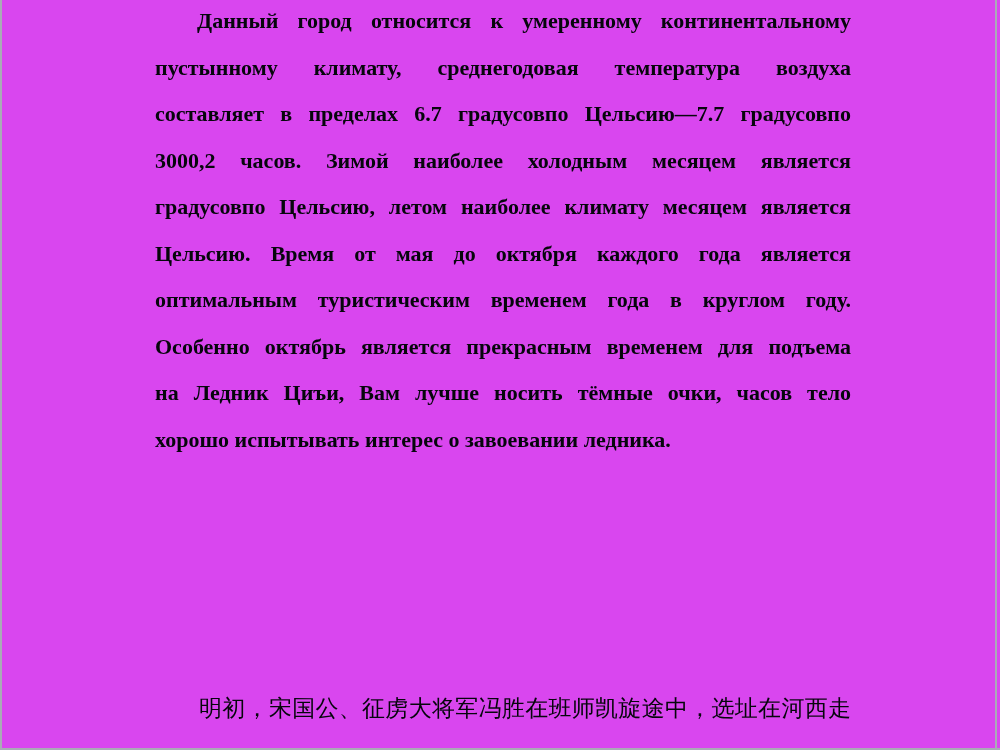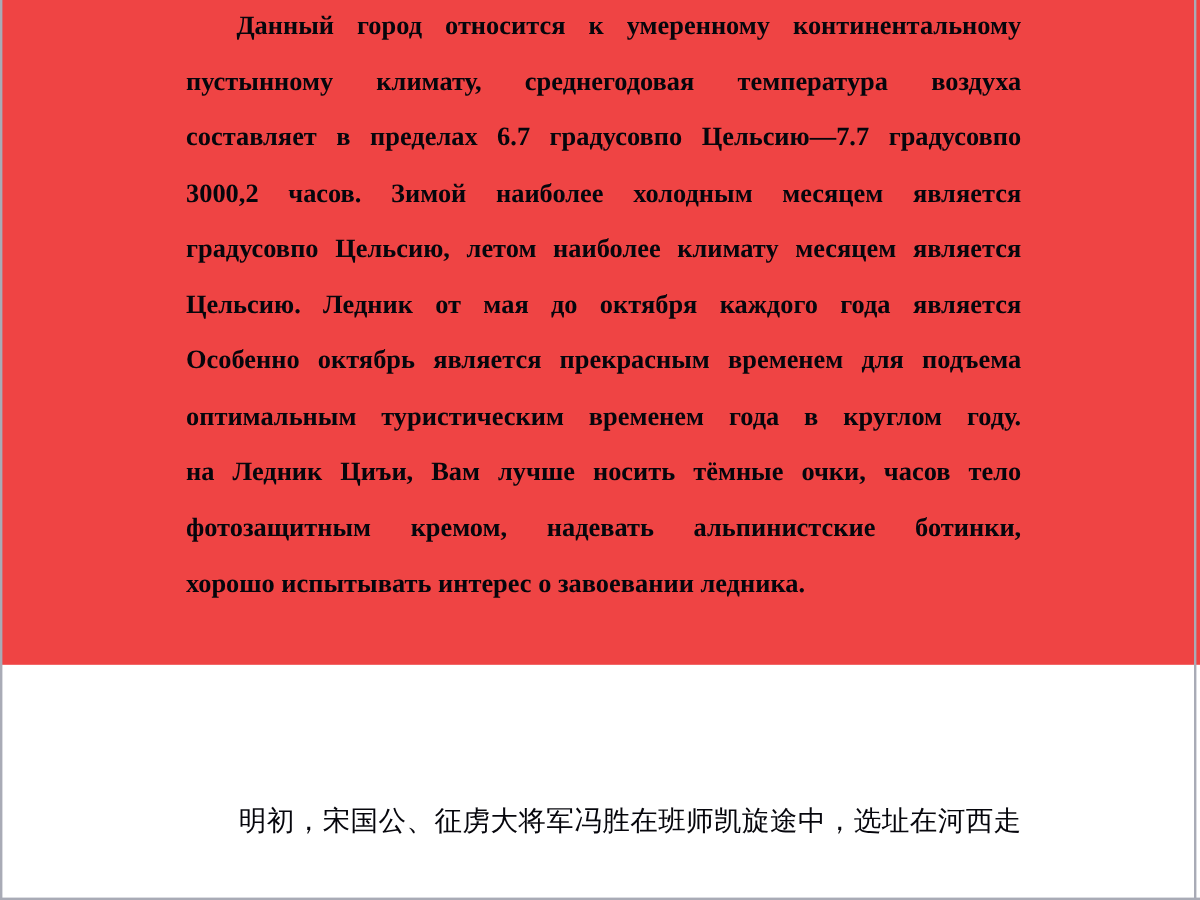--- a/index.html
+++ b/index.html
@@ -8,22 +8,22 @@
     width: 1000px;
     height: 750px;
     overflow: hidden;
     background: #ffffff;
     font-family: "Liberation Serif", "DejaVu Serif", serif;
   }
   .page {
     position: absolute;
     inset: 0;
     width: 1000px;
-    height: 554px;
-    background: #ef4444;
+    height: 750px;
+    background: #d946ef;
   }
   .edge {
     position: absolute;
     background: #a9abb6;
   }
   .edge.left   { left: 0;     top: 0;     width: 2px;    height: 750px; }
   .edge.right  { left: 995px; top: 0;     width: 2px;    height: 750px; }
   .edge.bottom { left: 0;     top: 748px; width: 1000px; height: 2px;  }
 
   .textblock {
@@ -40,21 +40,21 @@
   }
   .ru .line {
     text-align: justify;
     text-align-last: justify;
     white-space: normal;
   }
   .ru .line.first { text-indent: 42px; }
   .ru .line.last  { text-align-last: left; }
 
   .zh {
-    top: 664px;
+    top: 688px;
     font-weight: normal;
     font-size: 23px;
     line-height: 42px;
   }
   .zh .line {
     text-align: justify;
     text-align-last: justify;
     text-indent: 44px;
   }
 </style>
@@ -65,24 +65,23 @@
   <div class="edge left"></div>
   <div class="edge right"></div>
   <div class="edge bottom"></div>
 
   <div class="textblock ru">
       <div class="line first">Данный город относится к умеренному континентальному</div>
       <div class="line">пустынному климату, среднегодовая температура воздуха</div>
       <div class="line">составляет в пределах 6.7 градусовпо Цельсию—7.7 градусовпо</div>
       <div class="line">3000,2 часов. Зимой наиболее холодным месяцем является</div>
       <div class="line">градусовпо Цельсию, летом наиболее климату месяцем является</div>
-      <div class="line">Цельсию. Ледник от мая до октября каждого года является</div>
+      <div class="line">Цельсию. Время от мая до октября каждого года является</div>
+      <div class="line">оптимальным туристическим временем года в круглом году.</div>
       <div class="line">Особенно октябрь является прекрасным временем для подъема</div>
-      <div class="line">оптимальным туристическим временем года в круглом году.</div>
       <div class="line">на Ледник Циъи, Вам лучше носить тёмные очки, часов тело</div>
-      <div class="line">фотозащитным кремом, надевать альпинистские ботинки,</div>
       <div class="line last">хорошо испытывать интерес о завоевании ледника.</div>
     </div>
 
   <div class="textblock zh">
       <div class="line first last">明初，宋国公、征虏大将军冯胜在班师凯旋途中，选址在河西走</div>
     </div>
 </div>
 
 </body></html>

